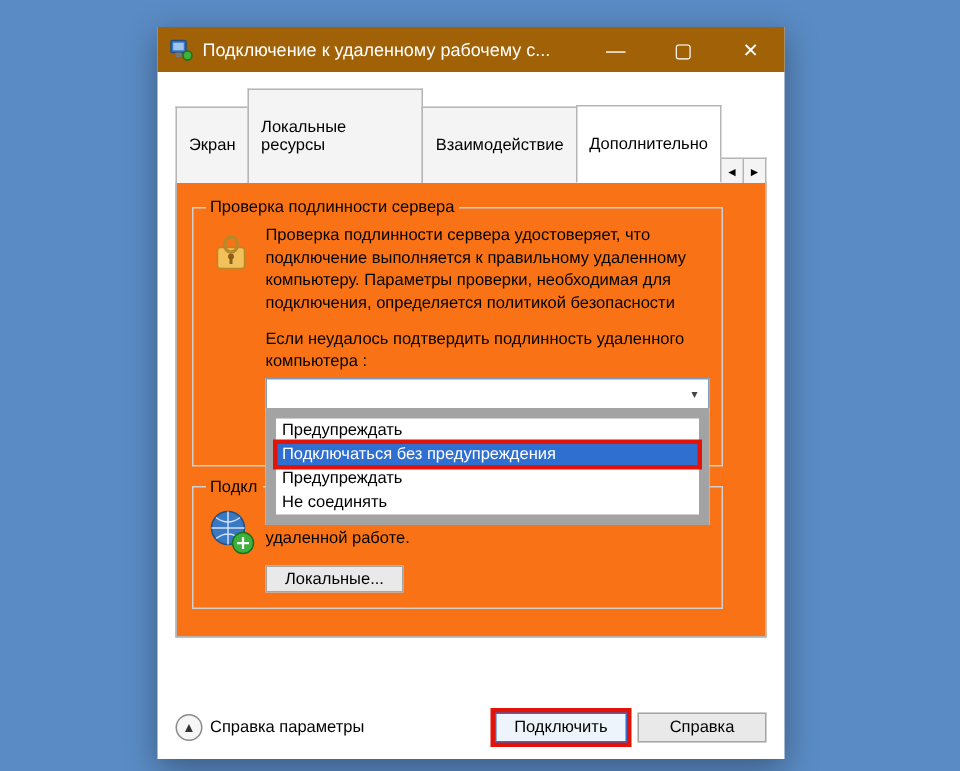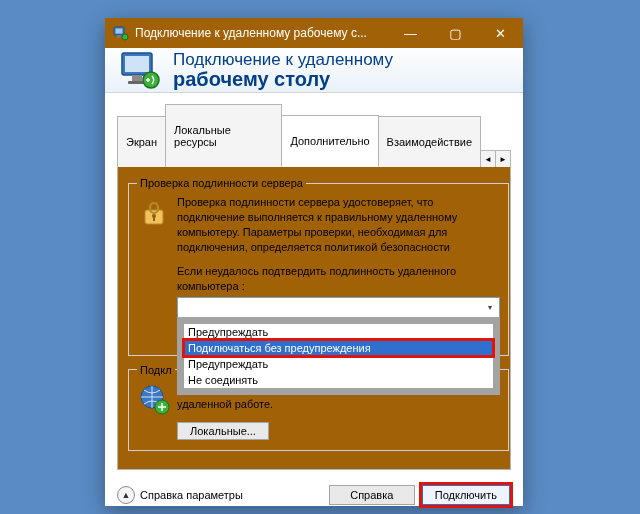--- a/index.html
+++ b/index.html
@@ -114,22 +114,22 @@
     align-items: center;
     justify-content: center;
     font-size: 8px;
     background: #f4f4f4;
     cursor: default;
   }
   .tab-arrows div + div { border-left: 1px solid #b5b5b5; }
   .tabpanel {
     border: 1px solid #b5b5b5;
     border-top: none;
-    background: #a16207;
-    padding: 10px 1px 10px 10px;
+    background: #f97316;
+    padding: 10px 28px 10px 10px;
     min-height: 258px;
   }
   fieldset.gb {
     border: 1px solid #cfcfcf;
     margin: 0 0 8px 0;
     padding: 6px 8px 10px 8px;
     position: relative;
   }
   fieldset.gb legend {
     font-size: 11px;
@@ -259,43 +259,27 @@
         <rect x="4" y="10" width="4" height="3" fill="#777"></rect>
         <circle cx="12" cy="12" r="3" fill="#3cb13c" stroke="#1e6e1e"></circle>
       </svg>
     </span>
     <span class="ttitle">Подключение к удаленному рабочему с...</span>
     <div class="tbtn">—</div>
     <div class="tbtn">▢</div>
     <div class="tbtn close">✕</div>
   </div>
 
-  <div class="header">
-    <div class="hicon">
-      <svg width="44" height="44" viewBox="0 0 44 44">
-        <rect x="3" y="5" width="30" height="22" rx="2" fill="#3b78c4" stroke="#1e4e86" stroke-width="1.5"></rect>
-        <rect x="6" y="8" width="24" height="16" fill="#cfe3f6"></rect>
-        <rect x="13" y="27" width="10" height="6" fill="#8a8a8a"></rect>
-        <rect x="9" y="33" width="18" height="3" rx="1" fill="#666"></rect>
-        <circle cx="32" cy="32" r="8" fill="#3cb13c" stroke="#1e6e1e" stroke-width="1.5"></circle>
-        <path d="M27 32 l4 0 m-2 -2 l0 4 M33 28 a6 6 0 0 1 0 8" stroke="#fff" stroke-width="1.5" fill="none"></path>
-      </svg>
-    </div>
-    <div class="htxt">
-      <div class="line1">Подключение к удаленному</div>
-      <div class="line2">рабочему столу</div>
-    </div>
-  </div>
 
   <div class="body">
     <div class="tabs">
       <div class="tab">Экран</div>
       <div class="tab">Локальные ресурсы</div>
+      <div class="tab">Взаимодействие</div>
       <div class="tab active">Дополнительно</div>
-      <div class="tab">Взаимодействие</div>
       <div class="tab-arrows">
         <div>◄</div>
         <div>►</div>
       </div>
     </div>
 
     <div class="tabpanel">
 
       <fieldset class="gb" style="padding-bottom:36px;">
         <legend>Проверка подлинности сервера</legend>
@@ -344,17 +328,17 @@
 
     </div>
   </div>
 
   <div class="footer">
     <div class="collapse">
       <span class="circ">▲</span>
       <span>Справка параметры</span>
     </div>
     <div class="spacer"></div>
+    <span class="btn primary hl-red">Подключить</span>
     <span class="btn">Справка</span>
-    <span class="btn primary hl-red">Подключить</span>
   </div>
 
 </div>
 
 </body></html>

